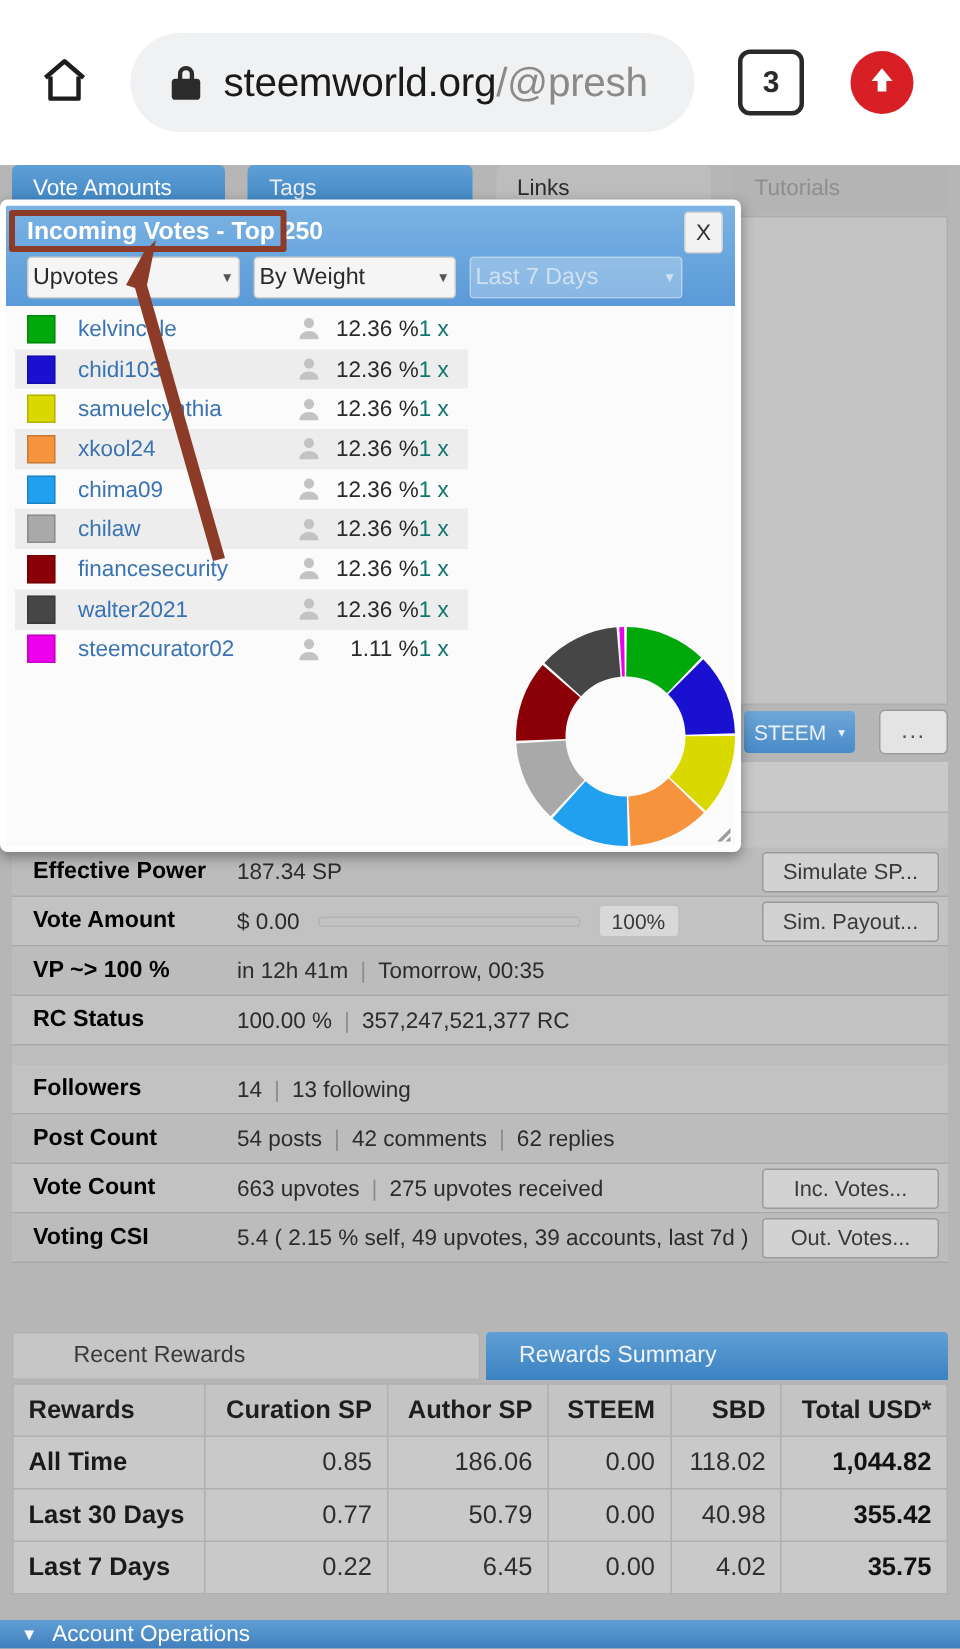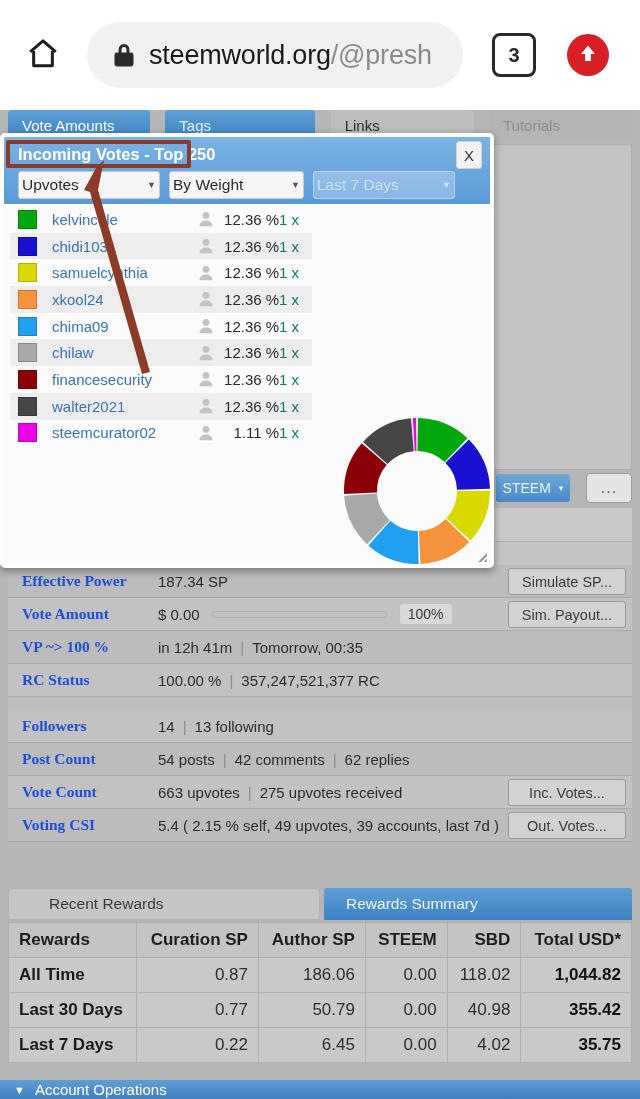--- a/index.html
+++ b/index.html
@@ -82,21 +82,21 @@
   }
 
   
   .stats { position: absolute; left: 8px; width: 624px; }
   .srow {
     display: flex; align-items: center; height: 33px;
     border-bottom: 1px solid #a9a9a9; position: relative;
   }
   .srow.alt { background: #bcbcbc; }
   .srow.lite { background: #c2c2c2; }
-  .slabel { width: 150px; padding-left: 14px; font-size: 15.5px; color: #1d4ed8; font-weight: bold; font-family: Liberation Serif, serif; }
+  .slabel { width: 150px; padding-left: 14px; font-size: 15.5px; color: #000000; font-weight: bold; }
   .sval { font-size: 15px; color: #2c2c2c; display: flex; align-items: center; gap: 8px; }
   .sval .sep { color: #8d8d8d; }
   .sval b { font-weight: bold; }
   .sbtn {
     position: absolute; right: 6px; top: 3px; height: 27px; min-width: 118px;
     background: #d2d2d2; border: 1px solid #9a9a9a; border-radius: 3px;
     font-size: 14.5px; color: #3a3a3a;
     display: flex; align-items: center; justify-content: center;
   }
   .slider {
@@ -366,21 +366,21 @@
           <th>Curation SP</th>
           <th>Author SP</th>
           <th>STEEM</th>
           <th>SBD</th>
           <th>Total USD*</th>
         </tr>
       </thead>
       <tbody>
         <tr>
           <td>All Time</td>
-          <td>0.87</td>
+          <td>0.85</td>
           <td>186.06</td>
           <td>0.00</td>
           <td>118.02</td>
           <td class="total">1,044.82</td>
         </tr>
         <tr>
           <td>Last 30 Days</td>
           <td>0.77</td>
           <td>50.79</td>
           <td>0.00</td>

